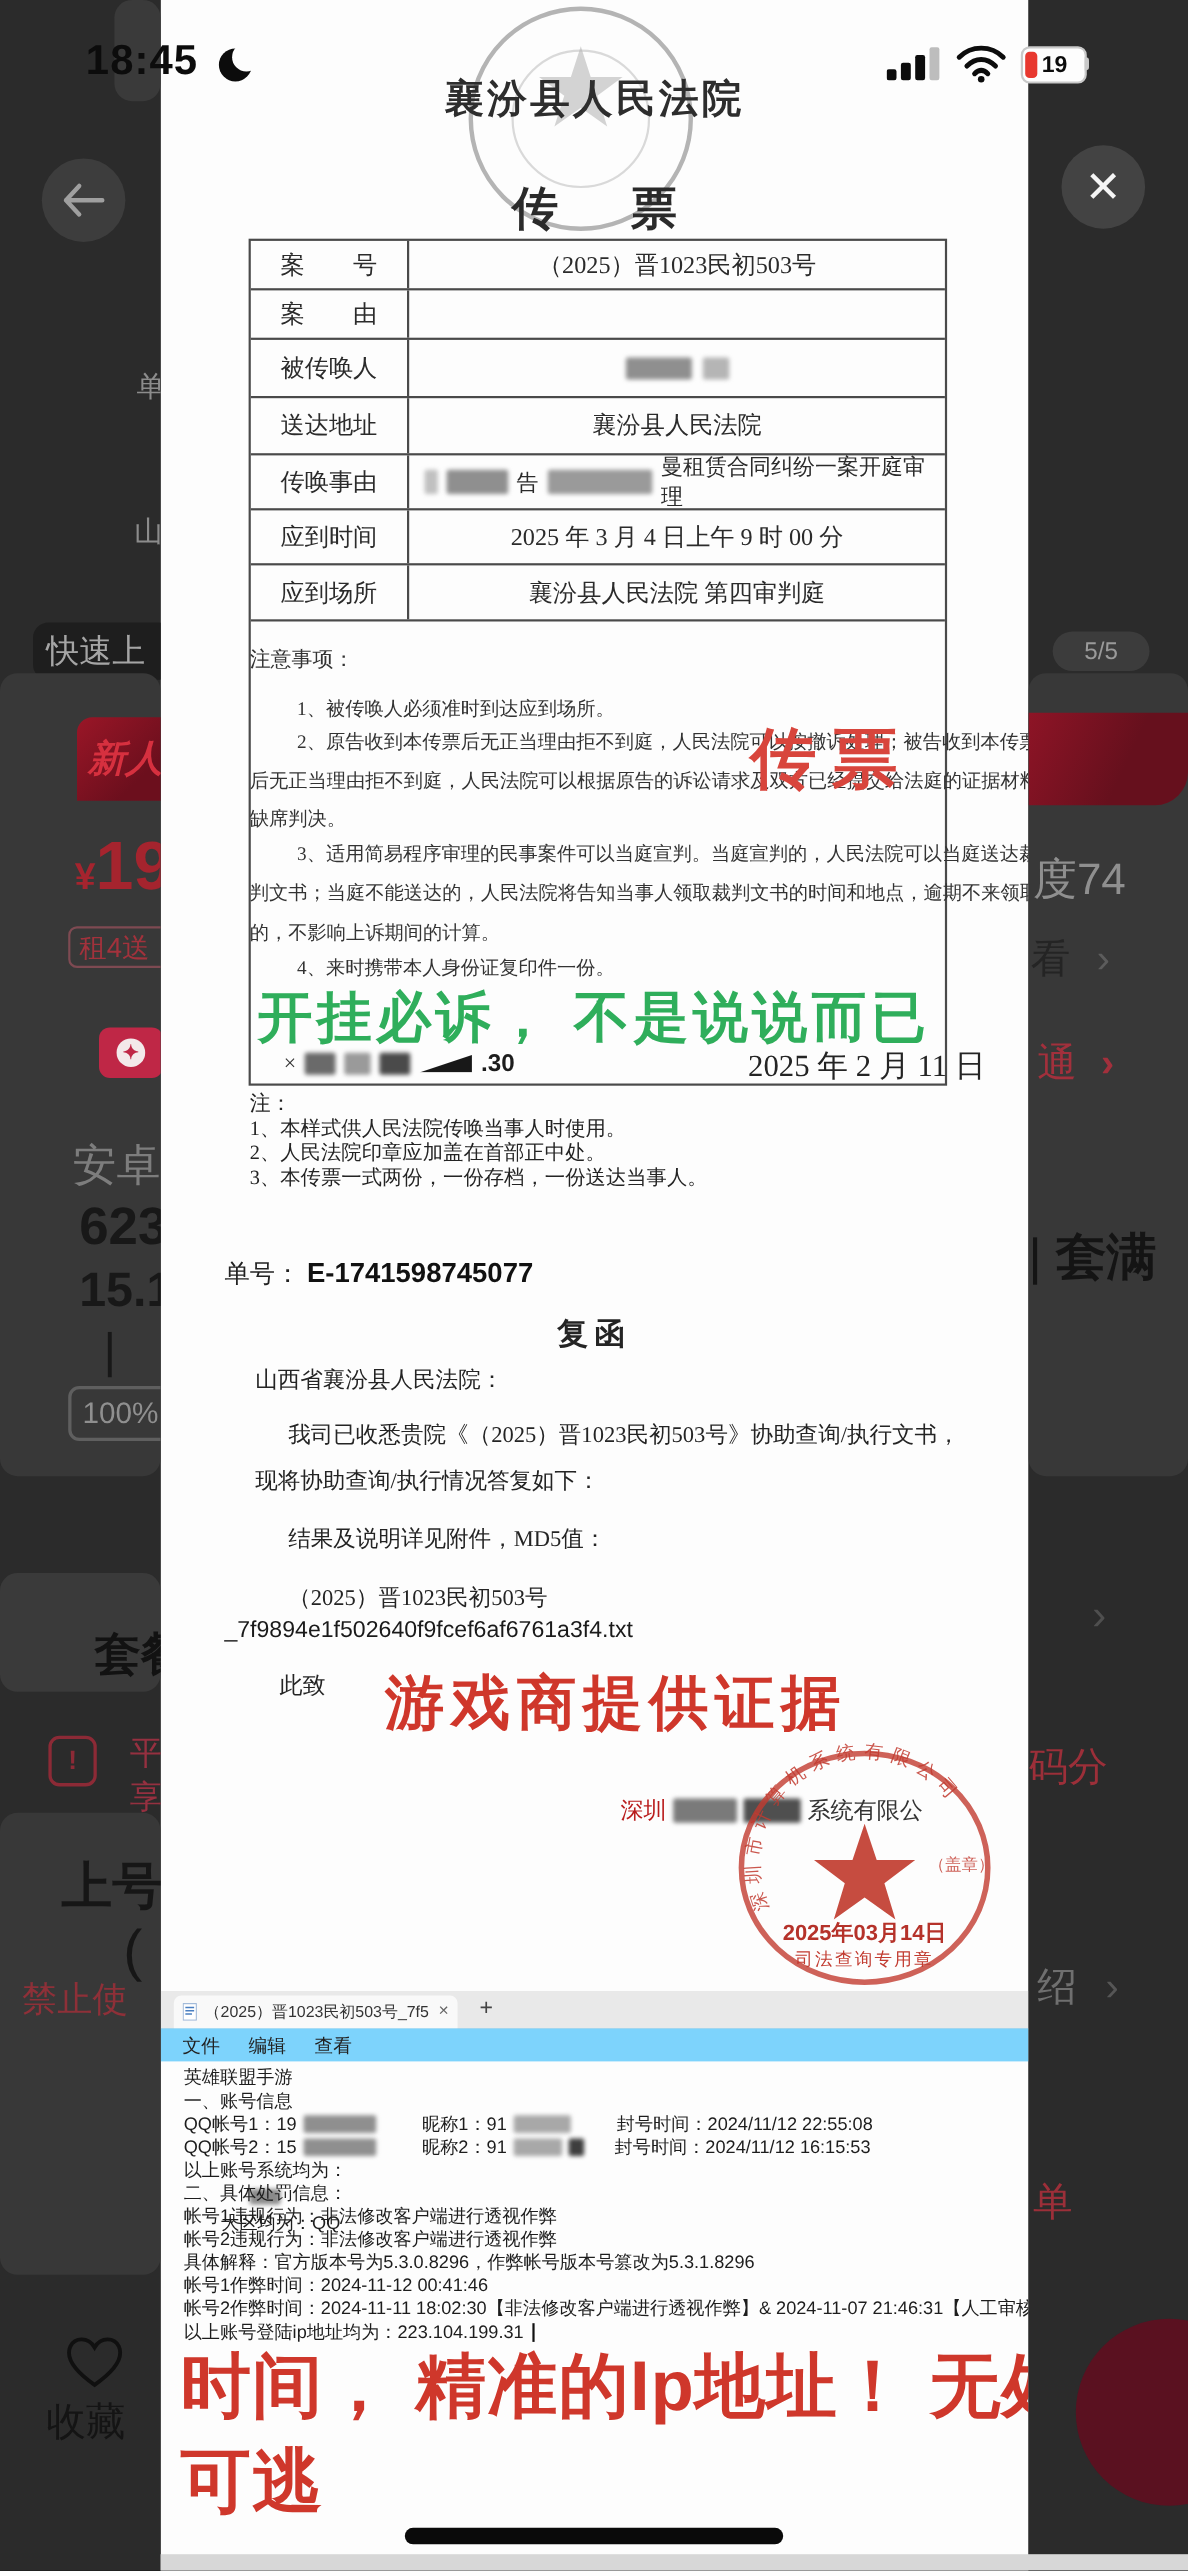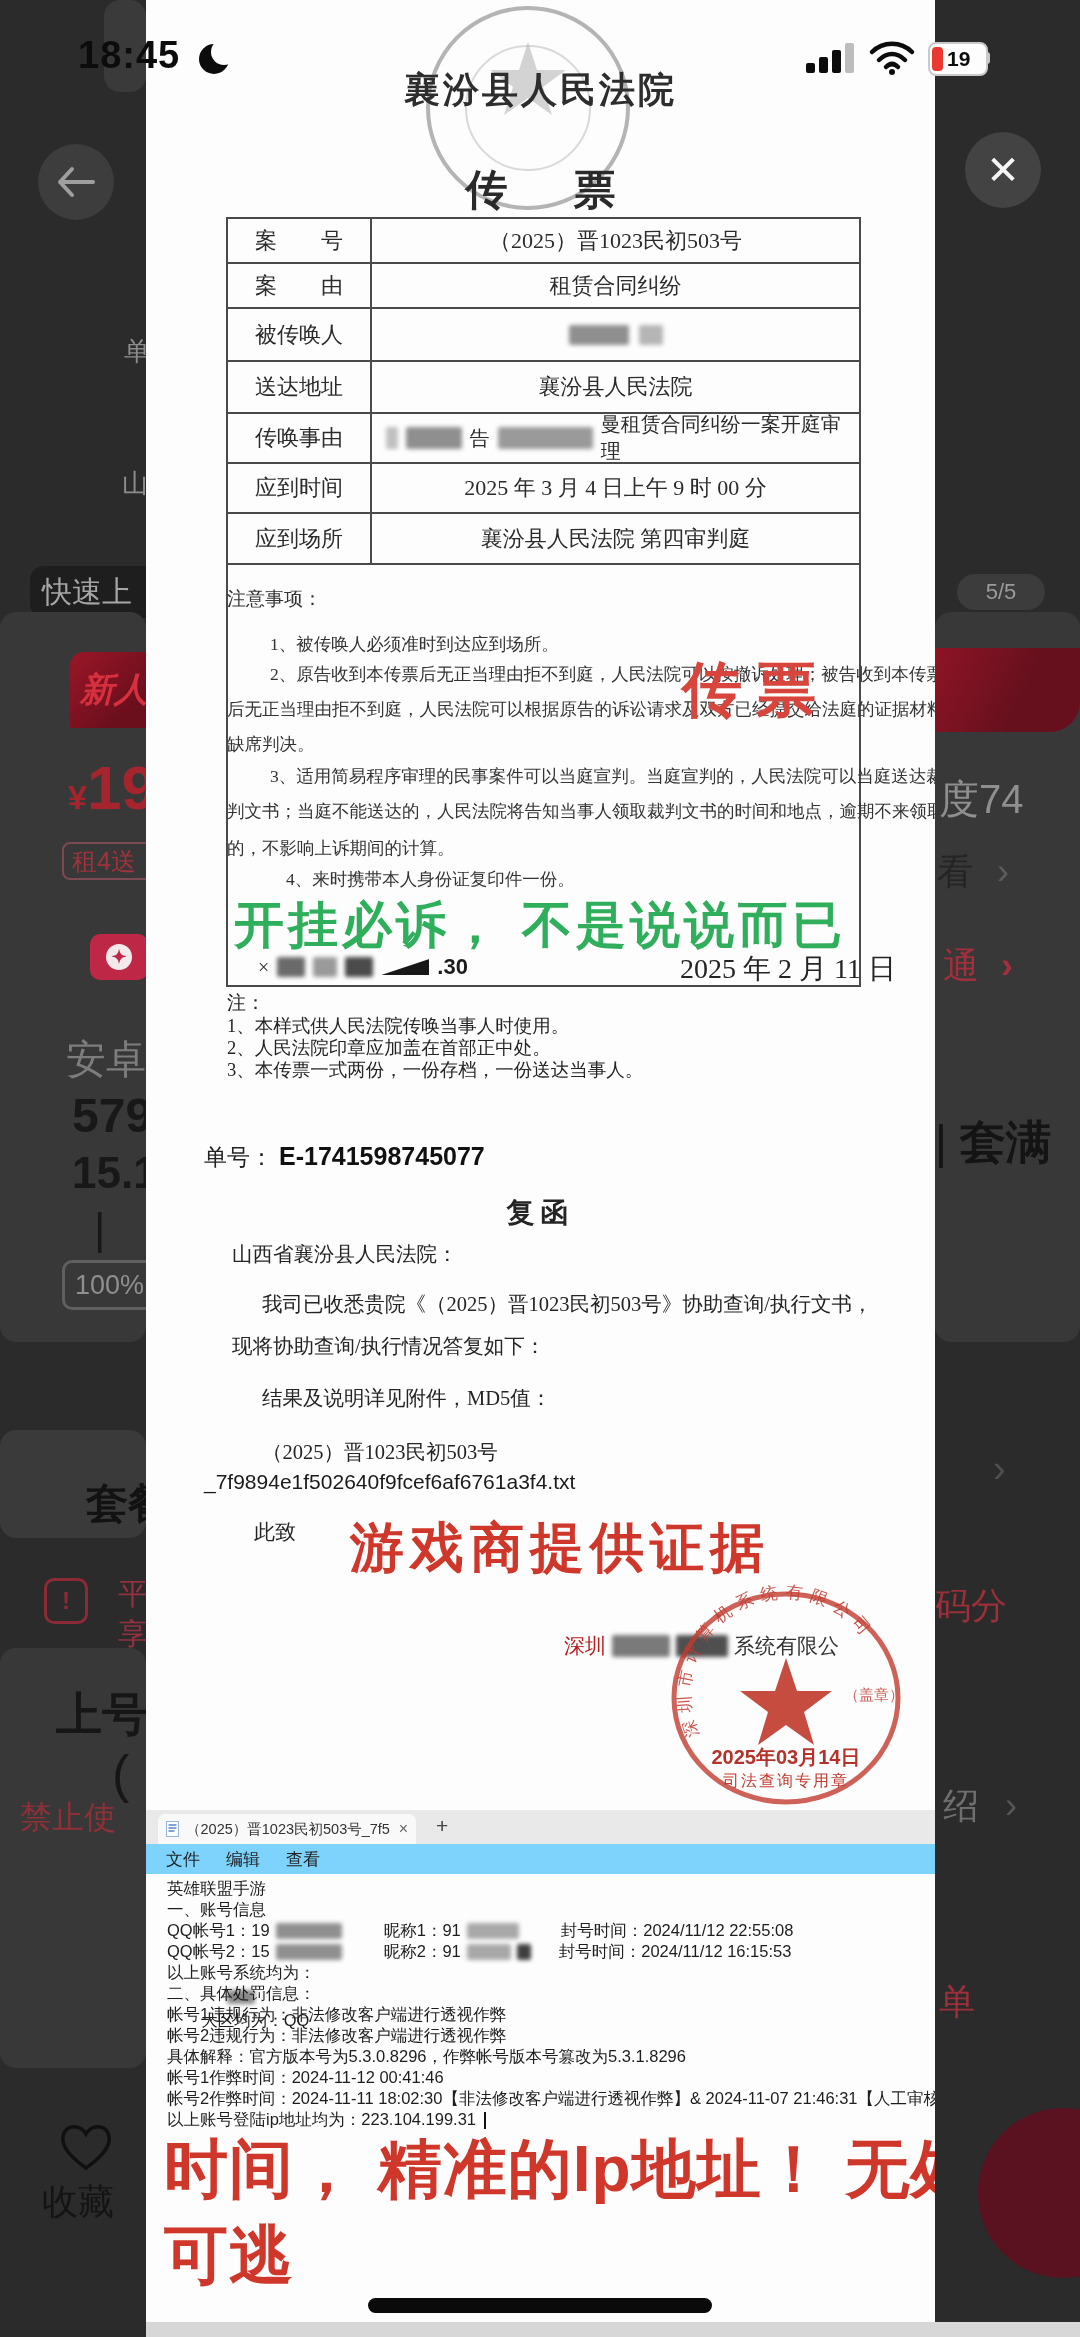--- a/index.html
+++ b/index.html
@@ -71,21 +71,21 @@
     </div>
     <div class="frag" style="left:62px;top:842px;width:90px;height:34px;border:2px solid #7e4a52;border-radius:8px;overflow:hidden;
          display:flex;align-items:center;padding-left:8px;font-size:25px;color:#a2323c;">
       <span>租4送</span>
     </div>
     <div class="frag" style="left:90px;top:934px;width:58px;height:46px;background:#bf2746;border-radius:10px;
          display:flex;align-items:center;justify-content:center;">
       <span style="width:26px;height:26px;background:#f3e9ea;border-radius:50%;display:flex;align-items:center;justify-content:center;color:#bf2746;font-size:18px;font-weight:700;">✦</span>
     </div>
     <div class="frag" style="left:66px;top:1032px;font-size:40px;color:#7d7d7d;">安卓</div>
-    <div class="frag" style="left:72px;top:1088px;font-size:48px;font-weight:700;color:#181818;">579</div>
+    <div class="frag" style="left:72px;top:1088px;font-size:48px;font-weight:700;color:#181818;">623</div>
     <div class="frag" style="left:72px;top:1148px;font-size:44px;font-weight:700;color:#181818;">15.1</div>
     <div class="frag" style="left:94px;top:1204px;font-size:44px;color:#181818;">|</div>
     <div class="frag" style="left:62px;top:1260px;width:100px;height:44px;border:3px solid #5f5f5f;border-radius:10px;
          display:flex;align-items:center;padding-left:10px;font-size:27px;color:#8f8f8f;">
       <span>100%</span>
     </div>
     <div class="dim-card" style="left:0;top:1430px;width:146px;height:108px;background:#3a3a3a;"></div>
     <div class="frag" style="left:86px;top:1476px;font-size:42px;font-weight:700;color:#121212;">套餐</div>
     <div class="frag" style="left:44px;top:1578px;width:38px;height:40px;border:3px solid #8c2a36;border-radius:10px;
          display:flex;align-items:center;justify-content:center;font-size:24px;font-weight:700;color:#8c2a36;">
@@ -143,21 +143,20 @@
       <span class="serif" style="font-size:42px;font-weight:700;color:#2a2a2a;">票</span>
     </div>
 
     <div id="summons-table">
       <div class="trow" style="height:43px;">
         <div class="tlabel">案　　号</div>
         <div class="tvalue">（2025）晋1023民初503号</div>
       </div>
       <div class="trow" style="height:43px;">
         <div class="tlabel">案　　由</div>
-        <div class="tvalue">租赁合同纠纷</div>
       </div>
       <div class="trow" style="height:51px;">
         <div class="tlabel">被传唤人</div>
         <div class="tvalue">
           <span class="blur" style="width:60px;height:20px;"></span>
           <span class="blur" style="width:24px;height:20px;background:#b5b5b5;margin-left:10px;"></span>
         </div>
       </div>
       <div class="trow" style="height:50px;">
         <div class="tlabel">送达地址</div>
@@ -184,21 +183,21 @@
     </div>
 
     <div class="notice-line" style="left:81px;top:586px;font-size:19px;">注意事项：</div>
     <div class="notice-line" style="left:124px;top:632px;">1、被传唤人必须准时到达应到场所。</div>
     <div class="notice-line" style="left:124px;top:662px;">2、原告收到本传票后无正当理由拒不到庭，人民法院可以按撤诉处理；被告收到本传票</div>
     <div class="notice-line" style="left:81px;top:697px;">后无正当理由拒不到庭，人民法院可以根据原告的诉讼请求及双方已经提交给法庭的证据材料</div>
     <div class="notice-line" style="left:81px;top:732px;">缺席判决。</div>
     <div class="notice-line" style="left:124px;top:764px;">3、适用简易程序审理的民事案件可以当庭宣判。当庭宣判的，人民法院可以当庭送达裁</div>
     <div class="notice-line" style="left:81px;top:799px;">判文书；当庭不能送达的，人民法院将告知当事人领取裁判文书的时间和地点，逾期不来领取</div>
     <div class="notice-line" style="left:81px;top:836px;">的，不影响上诉期间的计算。</div>
-    <div class="notice-line" style="left:124px;top:867px;margin-left:16px;">4、来时携带本人身份证复印件一份。</div>
+    <div class="notice-line" style="left:124px;top:867px;">4、来时携带本人身份证复印件一份。</div>
 
     <div class="graffiti-red" style="left:536px;top:650px;font-size:60px;letter-spacing:14px;color:#d8453c;">传票</div>
     <div class="graffiti-green" style="left:88px;top:892px;">开挂必诉， 不是说说而已</div>
 
     <div class="abs" style="left:112px;top:954px;display:flex;align-items:center;gap:8px;">
       <span class="serif" style="font-size:20px;color:#333;">×</span>
       <span class="blur" style="width:28px;height:20px;background:#6a6a6a;"></span>
       <span class="blur" style="width:24px;height:20px;background:#9a9a9a;"></span>
       <span class="blur" style="width:28px;height:20px;background:#4a4a4a;"></span>
       <span style="width:48px;height:16px;background:#181818;clip-path:polygon(0 100%,100% 0,100% 100%);"></span>

